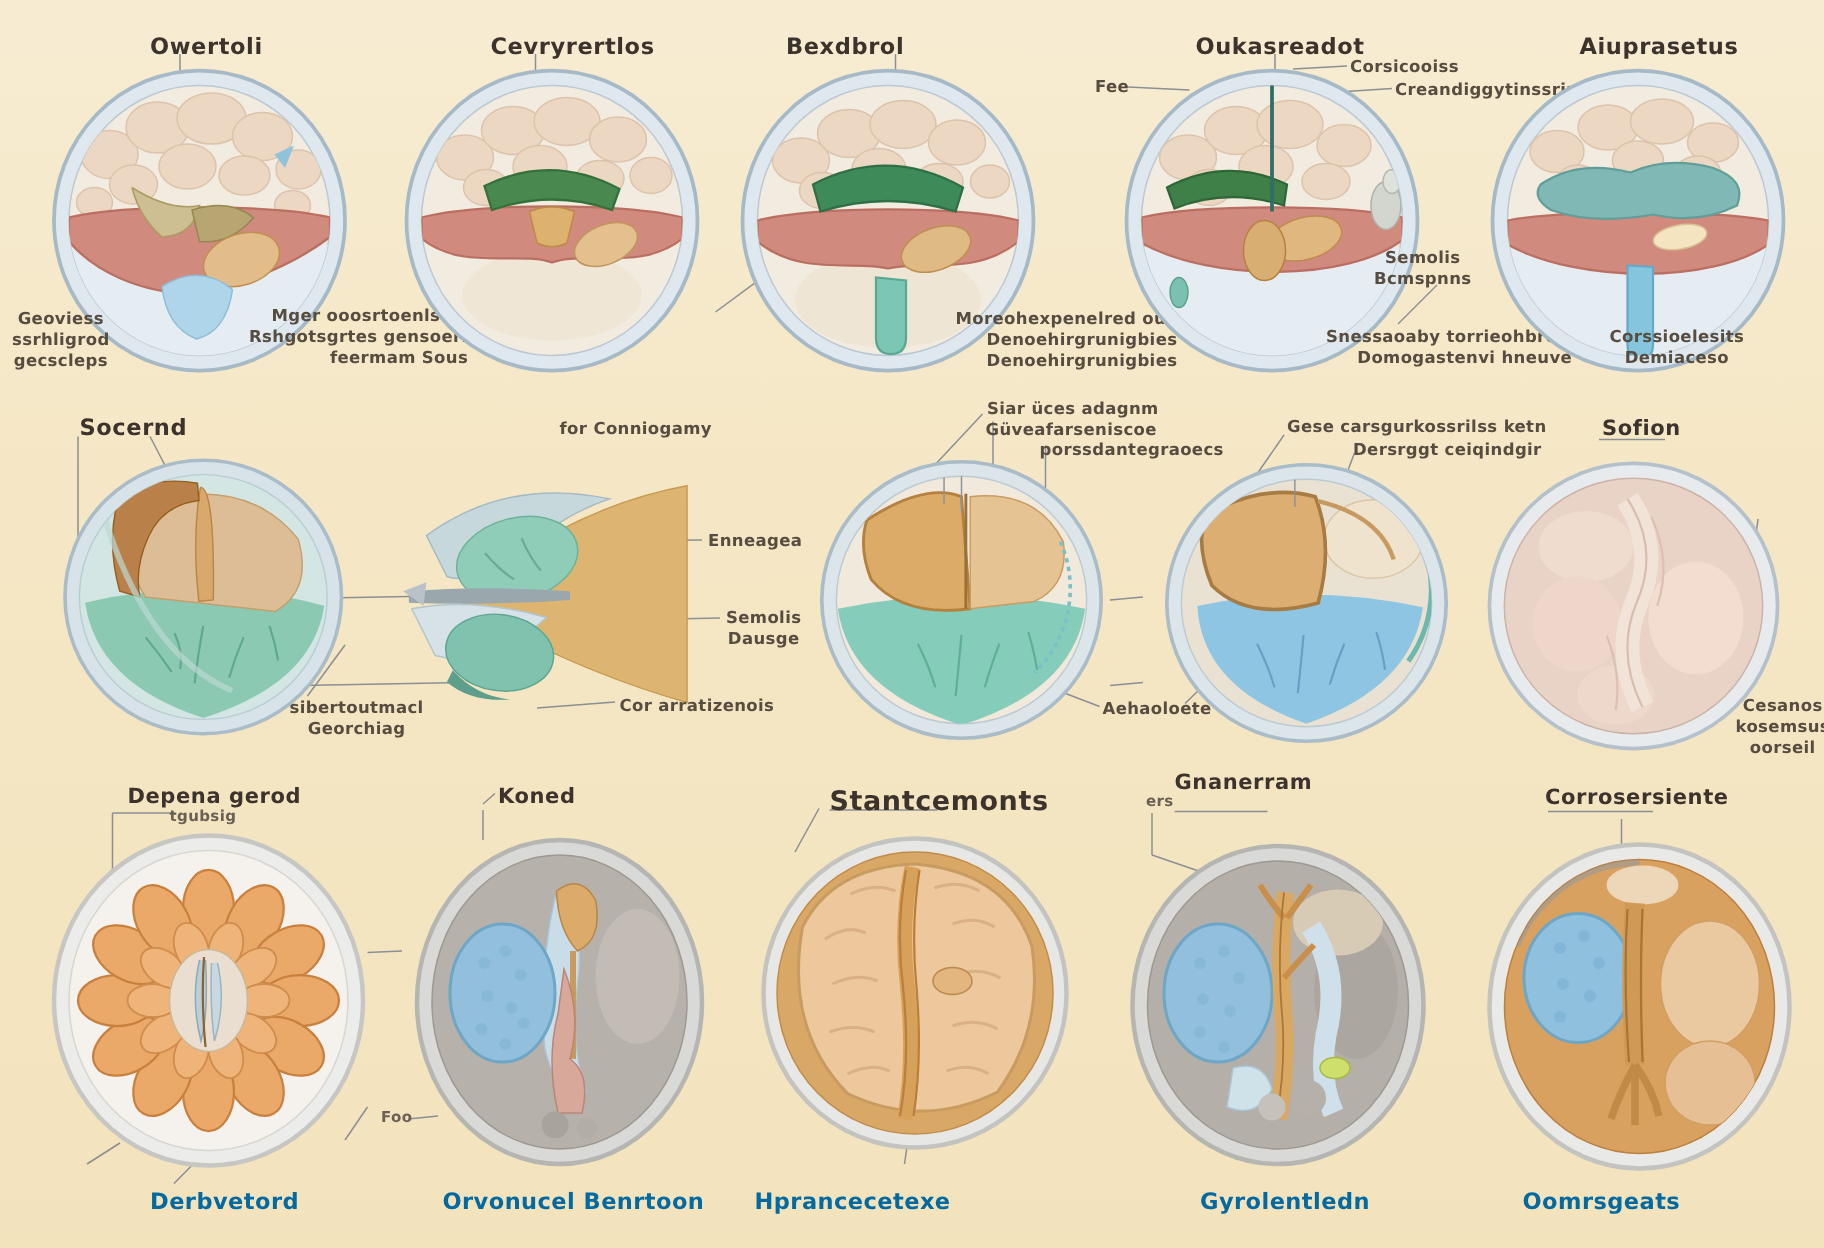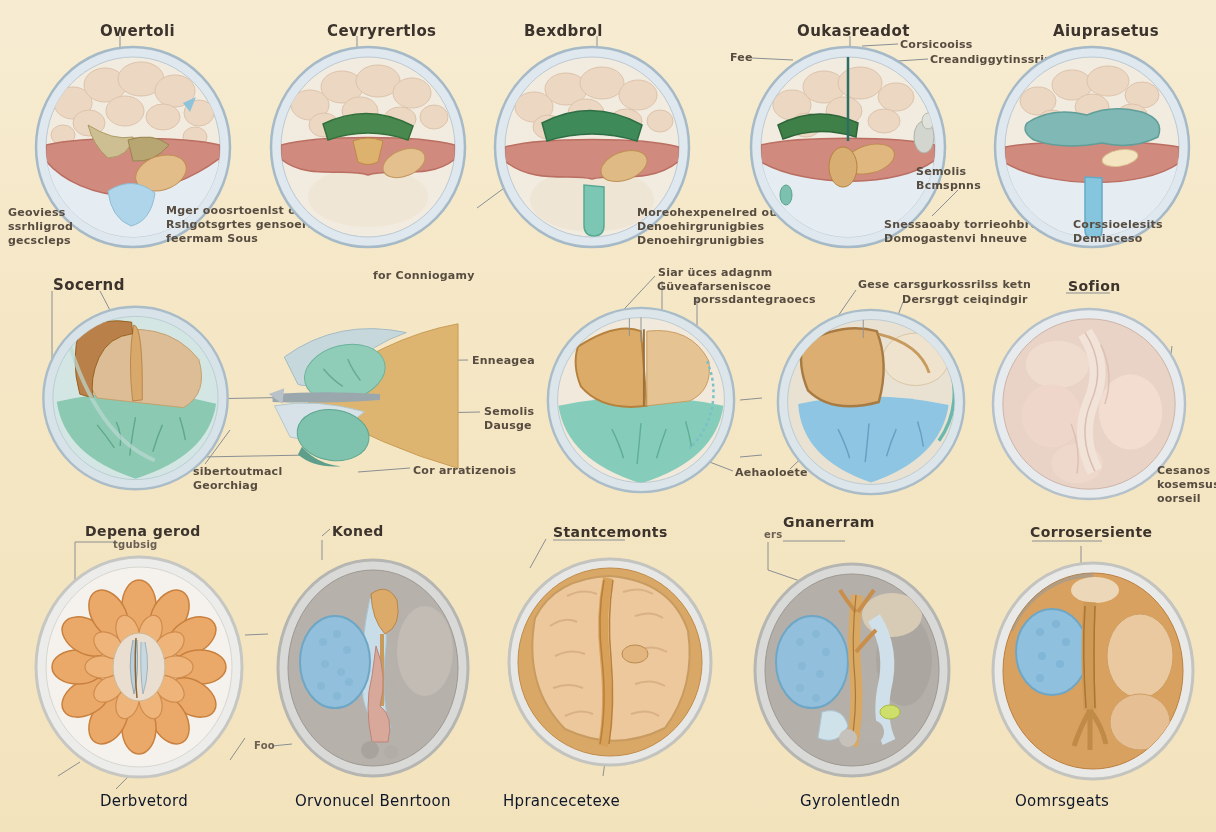--- a/index.html
+++ b/index.html
@@ -10,26 +10,26 @@
     position:relative;overflow:hidden;
   }
   .canvas{position:absolute;left:0;top:0;width:1216px;height:832px;}
   .fig{position:absolute;}
   .fig svg{display:block;}
   .fig-title{
     position:absolute;font-weight:700;font-size:15px;color:#3b332c;
     letter-spacing:.4px;white-space:nowrap;
   }
   .caption{
-    position:absolute;font-weight:400;font-size:15px;color:#0f172a;
+    position:absolute;font-weight:700;font-size:15px;color:#0369a1;
     letter-spacing:.3px;white-space:nowrap;
   }
   .lbl{
     position:absolute;font-size:11px;font-weight:600;color:#574c40;
-    line-height:1.28;letter-spacing:.25px;white-space:nowrap;
+    line-height:1.28;letter-spacing:.25px;white-space:nowrap;text-align:center;
   }
   .lbl.sm{font-size:10px;color:#6b6054;}
   .lbl .ln{white-space:nowrap;}
   .leaders{position:absolute;left:0;top:0;pointer-events:none;}
 </style>
 </head>
 <body>
 
 <div class="canvas">
 
@@ -328,21 +328,21 @@
       <path d="M55,98 Q130,38 208,24 L208,172 Q130,150 55,106 Z" fill="#ddb571" stroke="#c79b54"></path>
       <ellipse cx="92" cy="74" rx="42" ry="28" transform="rotate(-14 92 74)" fill="#8fcdb9" stroke="#6cb29b"></ellipse>
       <path d="M70,70 Q80,82 90,88 M95,60 Q100,72 108,82" stroke="#68ab92" stroke-width="1.5" fill="none"></path>
       <path d="M18,96 Q70,92 128,96 L128,102 Q70,106 18,104 Z" fill="#9aa7ad"></path>
       <path d="M20,108 Q62,100 112,114 Q72,150 36,140 Z" fill="#d6e2e7" stroke="#b2c6cd"></path>
       <ellipse cx="80" cy="138" rx="37" ry="26" transform="rotate(8 80 138)" fill="#7fc2ae" stroke="#5da58f"></ellipse>
       <path d="M48,150 Q64,168 88,170 Q60,172 44,158 Z" fill="#5e9f8b"></path>
       <polygon points="14,96 30,90 28,106" fill="#b9c2c8"></polygon>
     </svg>
   </div>
-  <div class="lbl" style="left:373px;top:269px">for Conniogamy</div>
+  <div class="lbl" style="left:373px;top:279px">for Conniogamy</div>
   <div class="lbl" style="left:472px;top:354px">Enneagea</div>
   <div class="lbl" style="left:484px;top:405px">
     <div class="ln">Semolis</div>
     <div class="ln">Dausge</div>
   </div>
   <div class="lbl" style="left:413px;top:464px">Cor arratizenois</div>
 
   <div class="fig" style="left:542px;top:303px">
     <svg width="198" height="194" viewBox="0 0 200 200">
       <defs>
@@ -538,21 +538,21 @@
             <path d="M132,94 Q148,88 162,96"></path>
           <path d="M130,128 Q146,122 160,130"></path>
             <path d="M126,158 Q142,152 154,160"></path>
           <path d="M62,40 Q78,32 92,38"></path>
             <path d="M118,36 Q134,30 148,38"></path>
         </g>
         <ellipse cx="130" cy="98" rx="13" ry="9" fill="#e2b67e" stroke="#bb8a4e"></ellipse>
       </g>
     </svg>
   </div>
-  <div class="fig-title" style="left:553px;top:524px;font-size:14px">Stantcemonts</div>
+  <div class="fig-title" style="left:553px;top:524px;font-size:18px">Stantcemonts</div>
   <div class="caption" style="left:503px;top:792px">Hprancecetexe</div>
 
   <div class="fig" style="left:752px;top:560px">
     <svg width="200" height="220" viewBox="0 0 200 220">
       <defs>
           <clipPath id="c34">
             <ellipse cx="100" cy="110" rx="87" ry="96"></ellipse>
           </clipPath>
         </defs>
       <ellipse cx="100" cy="110" rx="97" ry="106" fill="#d9d9d7" stroke="#b5b5b2" stroke-width="3"></ellipse>

